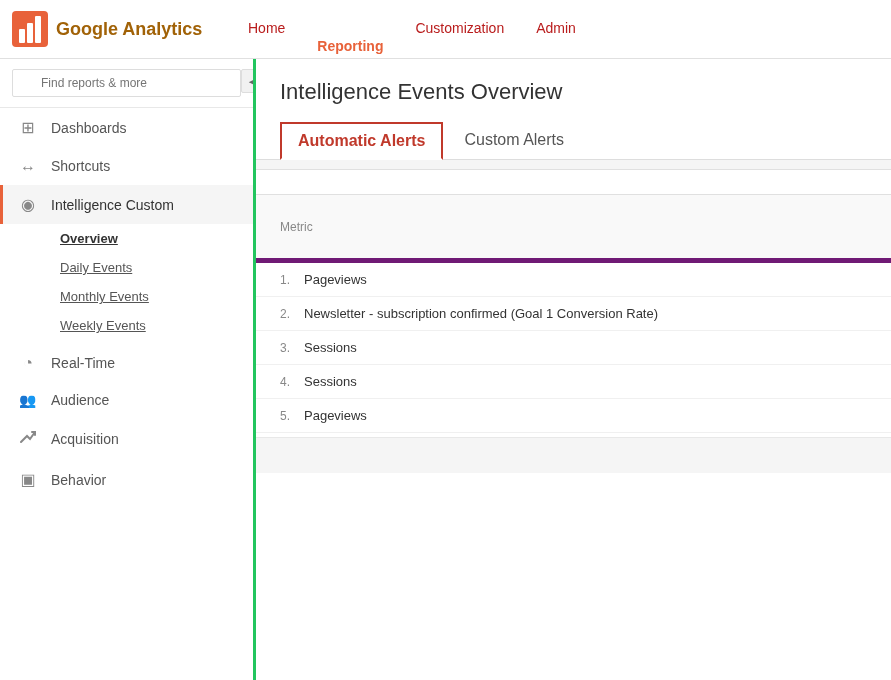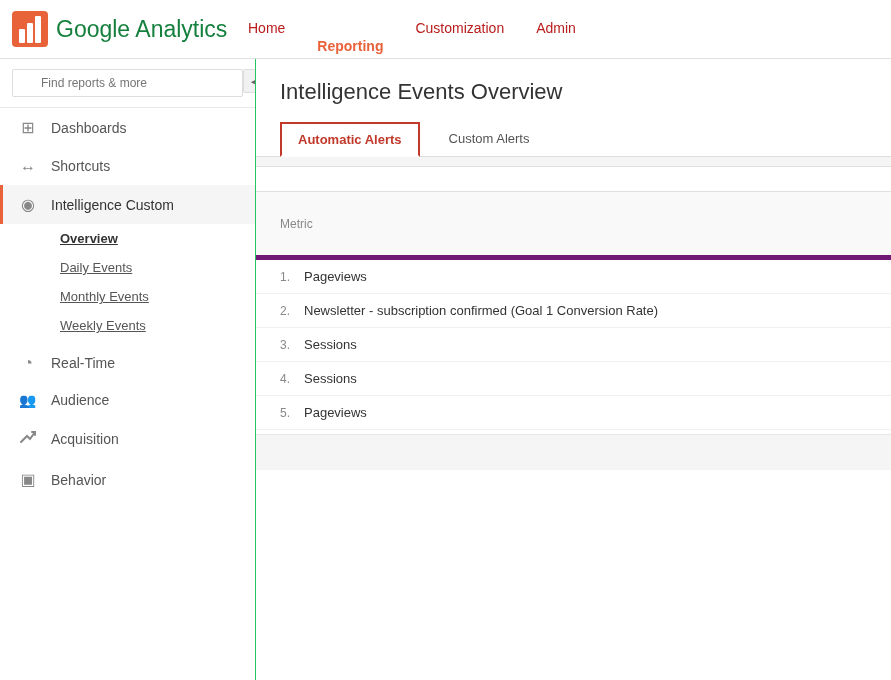--- a/index.html
+++ b/index.html
@@ -20,23 +20,23 @@
       width: 220px;
       flex-shrink: 0;
     }
     .logo-icon {
       width: 36px;
       height: 36px;
       margin-right: 8px;
       flex-shrink: 0;
     }
     .logo-text {
-      font-size: 23px;
-      color: #15803d;
-      font-weight: normal;
+      font-size: 18px;
+      color: #a16207;
+      font-weight: bold;
     }
     .nav-links {
       display: flex;
       align-items: center;
       height: 100%;
       flex: 1;
     }
     .nav-link {
       padding: 0 16px;
       height: 100%;
@@ -59,21 +59,21 @@
     .main-layout {
       display: flex;
       height: calc(680px - 59px);
     }
 
     
     .sidebar {
       width: 256px;
       flex-shrink: 0;
       background: #fff;
-      border-right: 1px solid #22c55e;
+      border-right: 3px solid #22c55e;
       overflow-y: auto;
       position: relative;
     }
     .sidebar-collapse-btn {
       position: absolute;
       right: -12px;
       top: 10px;
       width: 24px;
       height: 24px;
       background: #f1f1f1;
@@ -169,24 +169,24 @@
     
     .tabs-bar {
       display: flex;
       padding: 0 24px;
       border-bottom: 1px solid #ddd;
       margin-bottom: 0;
     }
     .tab {
       padding: 8px 16px;
       cursor: pointer;
-      font-size: 13px;
+      font-size: 16px;
       color: #555;
       border: 1px solid transparent;
-      margin-right: 12px;
+      margin-right: 4px;
       position: relative;
       top: 1px;
     }
     .tab.active {
       color: #c0392b;
       border: 2px solid #c0392b;
       border-bottom: 2px solid #fff;
       font-weight: bold;
       background: #fff;
     }

